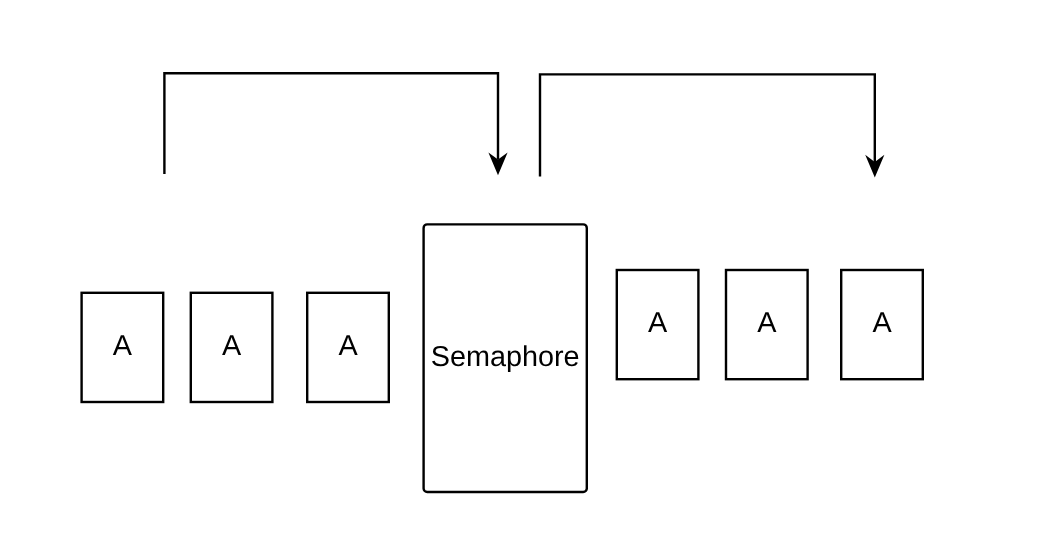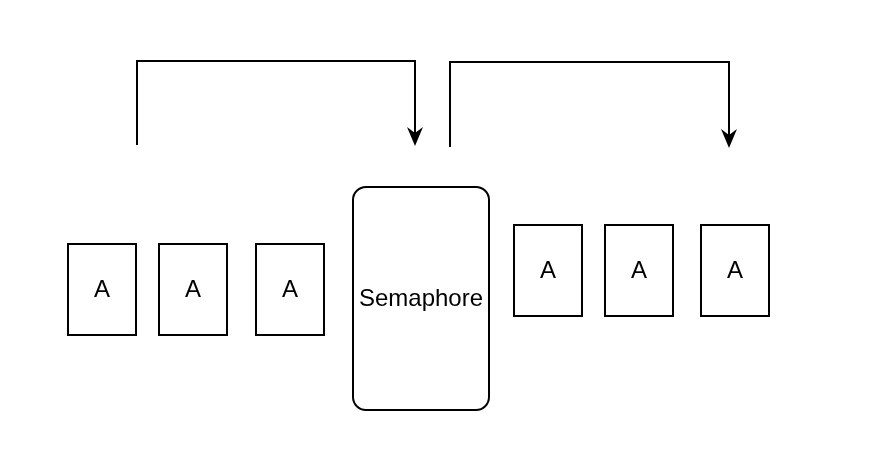--- a/index.html
+++ b/index.html
@@ -52,21 +52,21 @@
   .left-box-2 { left: 158px; top: 243px; }
   .left-box-3 { left: 255px; top: 243px; }
   .right-box-1 { left: 513px; top: 224px; }
   .right-box-2 { left: 604px; top: 224px; }
   .right-box-3 { left: 700px; top: 224px; }
   .semaphore {
     left: 352px;
     top: 186px;
     width: 138px;
     height: 225px;
-    border-radius: 14px;
+    border-radius: 4px;
   }
 </style>
 </head>
 <body>
 
 <div class="stage">
 
   <svg class="arrows-layer" viewBox="0 0 884 466" xmlns="http://www.w3.org/2000/svg">
     <g>
       <path class="arrow-line" d="M137,145 L137,61 L415,61 L415,133"></path>

